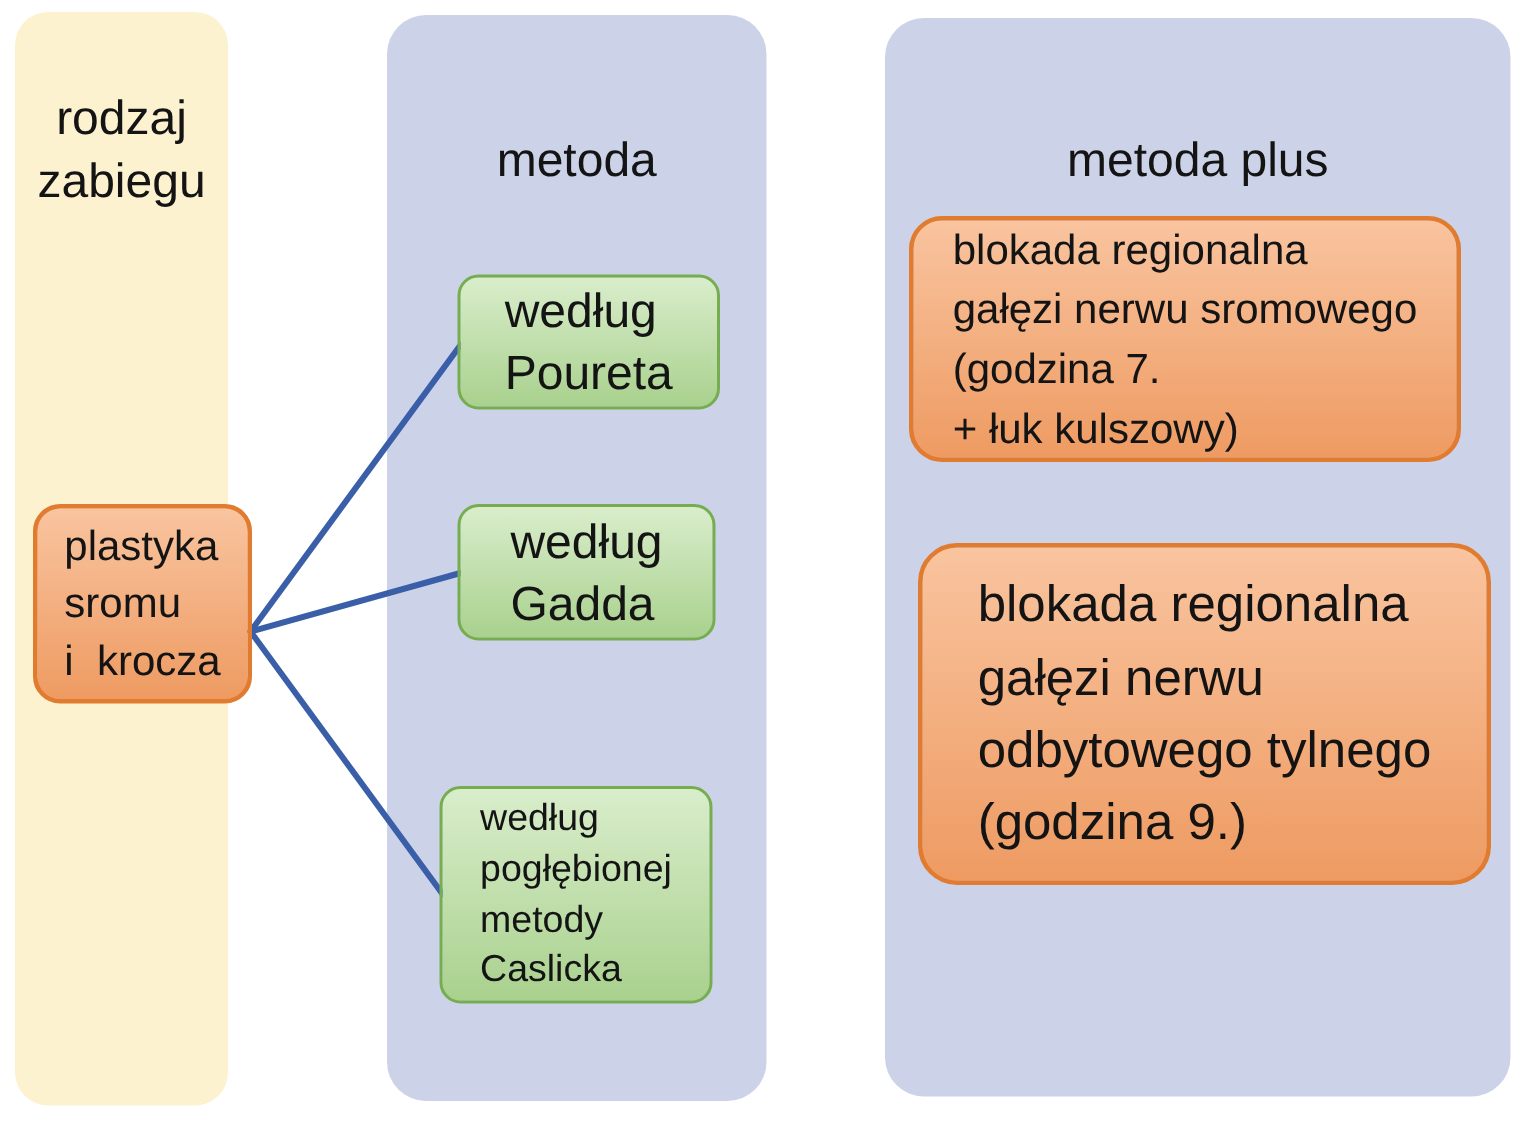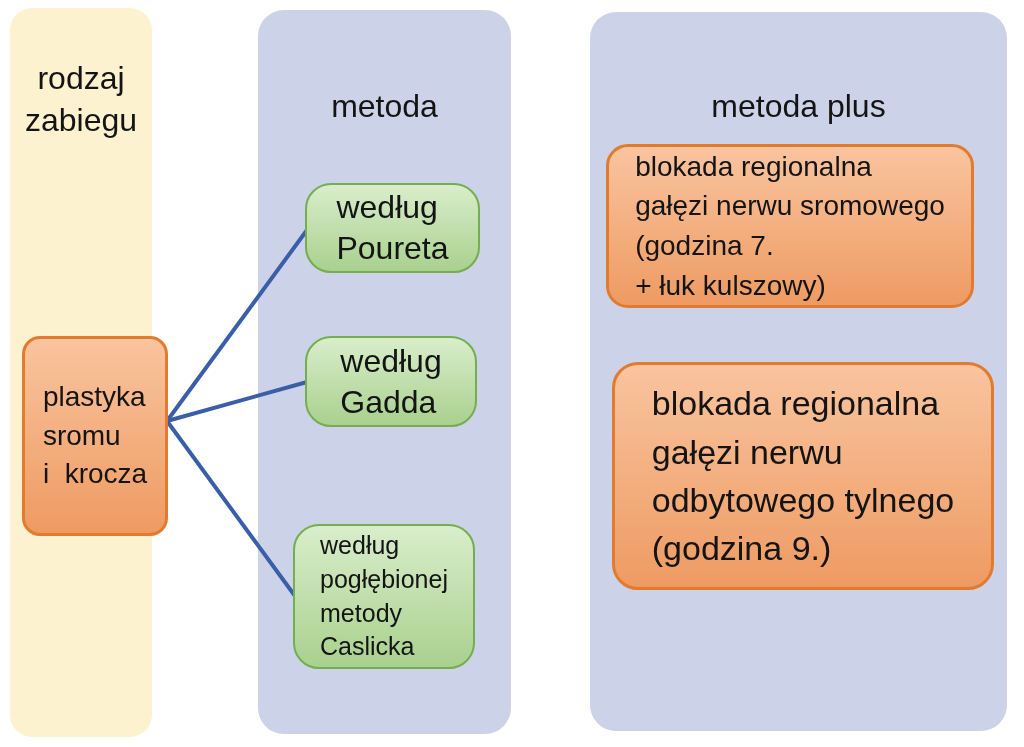--- a/index.html
+++ b/index.html
@@ -74,25 +74,25 @@
     box-sizing: border-box;
   }
   .node-orange {
     background: linear-gradient(to bottom, #f9c49f 0%, #ee9b62 100%);
     border: 3px solid #e07b30;
     border-radius: 18px;
   }
   .node-green {
     background: linear-gradient(to bottom, #d9edcb 0%, #a9d18e 100%);
     border: 2px solid #76ad50;
-    border-radius: 26px;
+    border-radius: 14px;
   }
   .node-plastyka {
     left: 22px; top: 336px;
-    width: 146px; height: 200px;
+    width: 146px; height: 133px;
     font-size: 28px; line-height: 1.38;
   }
   .node-pouret {
     left: 305px; top: 183px;
     width: 175px; height: 90px;
     font-size: 32px; line-height: 1.28;
   }
   .node-gadd {
     left: 305px; top: 336px;
     width: 172px; height: 91px;

